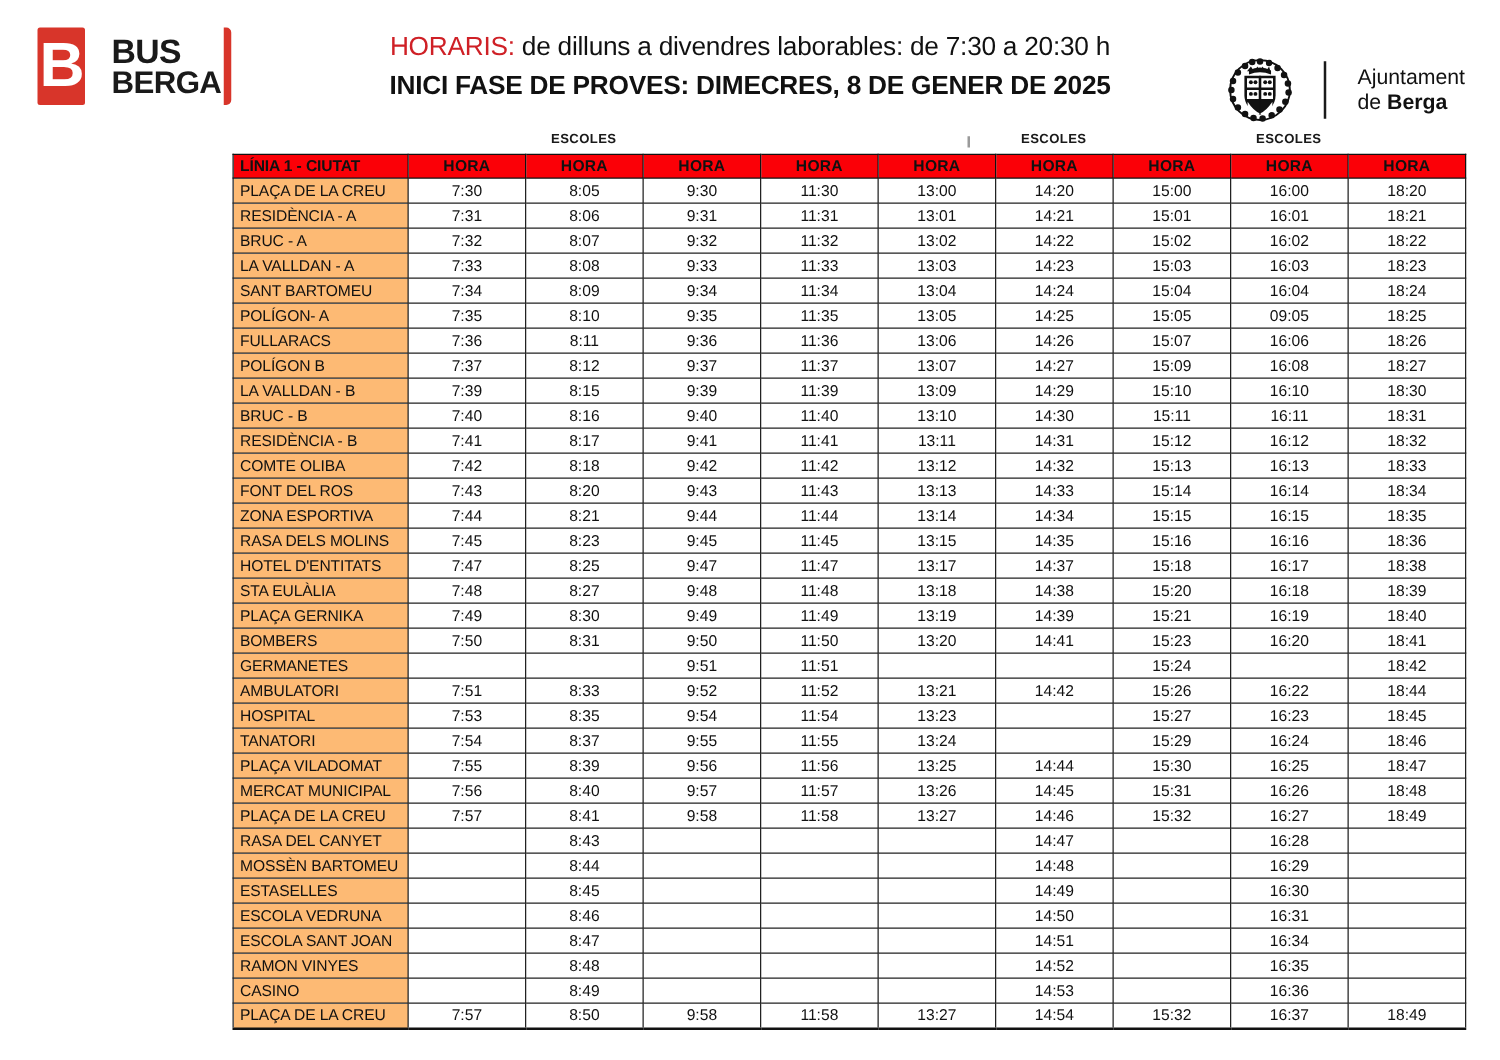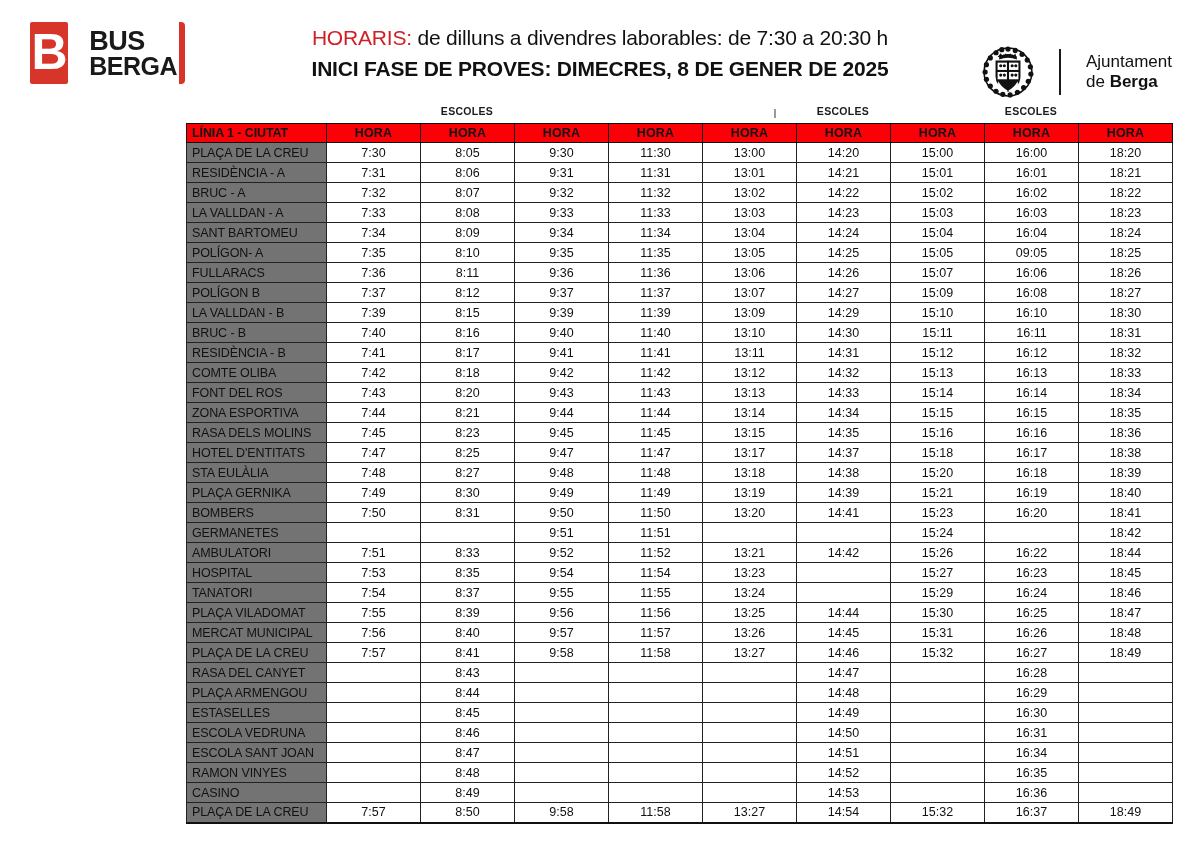--- a/index.html
+++ b/index.html
@@ -176,21 +176,21 @@
     letter-spacing: 0.2px;
     height: 19px;
     border-color: #111111;
   }
   thead th.h-stop {
     text-align: left;
     padding-left: 5px;
     letter-spacing: -0.1px;
   }
   td.stop {
-    background: #737373;
+    background: #fdba74;
     text-align: left;
     padding-left: 5px;
     font-size: 12.5px;
     letter-spacing: -0.1px;
   }
   td.t { background: #ffffff; }
   tbody tr:last-child td { border-bottom: 2px solid #111111; }
 </style>
 </head>
 <body>
@@ -624,21 +624,21 @@
             <td class="t">8:43</td>
             <td class="t"></td>
             <td class="t"></td>
             <td class="t"></td>
             <td class="t">14:47</td>
             <td class="t"></td>
             <td class="t">16:28</td>
             <td class="t"></td>
           </tr>
           <tr>
-            <td class="stop">PLAÇA ARMENGOU</td>
+            <td class="stop">MOSSÈN BARTOMEU</td>
             <td class="t"></td>
             <td class="t">8:44</td>
             <td class="t"></td>
             <td class="t"></td>
             <td class="t"></td>
             <td class="t">14:48</td>
             <td class="t"></td>
             <td class="t">16:29</td>
             <td class="t"></td>
           </tr>

